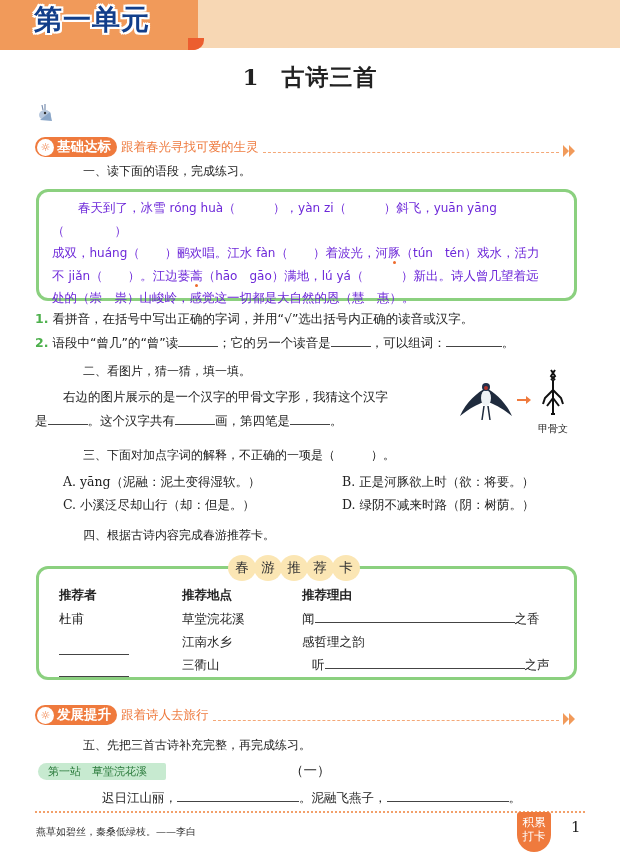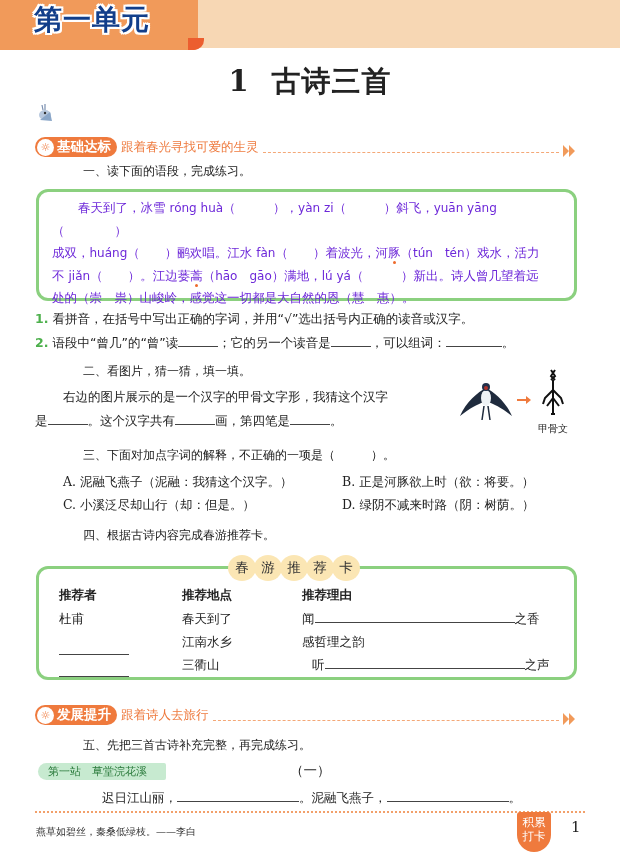--- a/index.html
+++ b/index.html
@@ -8,21 +8,21 @@
   .serif { font-family: "DejaVu Serif", "Liberation Serif", serif; }
 
   
   .header-band { position: absolute; left: 0; top: 0; width: 620px; height: 48px; background: #f7d7b4; }
   .header-wave { position: absolute; left: 190px; top: 36px; width: 430px; height: 16px; }
   .unit-tab { position: absolute; left: 0; top: 0; width: 198px; height: 50px; background: #f19a5a; border-bottom-right-radius: 4px; }
   .unit-tab-curl { position: absolute; left: 188px; top: 38px; width: 16px; height: 12px; background: #ec5e2f; border-radius: 0 0 10px 0; }
   .unit-title { position: absolute; left: 34px; top: 1px; font-size: 28px; font-weight: bold; color: #123e8a; letter-spacing: 1px;
     text-shadow: -2px -2px 0 #fff, 2px -2px 0 #fff, -2px 2px 0 #fff, 2px 2px 0 #fff, 0 2px 0 #fff, 0 -2px 0 #fff, 2px 0 0 #fff, -2px 0 0 #fff; }
 
-  .lesson-title { position: absolute; left: 0; width: 620px; top: 62px; text-align: center; font-size: 29px; font-weight: bold; letter-spacing: 1px; }
+  .lesson-title { position: absolute; left: 0; width: 620px; top: 62px; text-align: center; font-size: 23px; font-weight: bold; letter-spacing: 1px; }
   .lesson-title .num { margin-right: 22px; }
 
   .theme-line { position: absolute; left: 36px; top: 102px; font-size: 11.5px; color: #e8783a; display: flex; align-items: center; gap: 2px; }
   .mascot { width: 22px; height: 22px; }
 
   .section-bar { position: absolute; left: 35px; height: 22px; width: 542px; display: flex; align-items: center; }
   .section-pill { display: flex; align-items: center; height: 20px; background: #ef7a3d; border-radius: 10px; padding: 0 6px 0 2px; color: #fff; font-size: 13.5px; font-weight: bold; }
   .bulb { width: 17px; height: 17px; border-radius: 50%; background: #fff; margin-right: 3px; display: flex; align-items: center; justify-content: center; color: #ef7a3d; font-size: 11px; font-weight: bold; }
   .section-sub { color: #ee7a3e; font-size: 12.5px; margin-left: 4px; white-space: nowrap; }
   .section-dash { flex: 1; border-bottom: 1px dashed #f4a877; margin: 10px 4px 0 4px; }
@@ -126,40 +126,40 @@
 </svg>
 <svg style="position:absolute; left:517px; top:396px;" width="14" height="8" viewBox="0 0 14 8">
     <path d="M0 3 H9 V0 L14 4 L9 8 V5 H0 Z" fill="#ef7a3d"></path>
   </svg>
 <svg style="position:absolute; left:540px; top:368px;" width="26" height="52" viewBox="0 0 26 52">
   <path d="M11 2 L15 8 L11 12 M15 2 L11 8 L15 12 M13 12 V46 M13 22 L5 30 L3 36 M13 22 L21 30 L23 36 M13 30 L7 38 M13 30 L19 38 M11 46 L15 46" stroke="#111" stroke-width="2" fill="none"></path>
 </svg>
 <div class="sub-q serif" style="top:422px; left:538px; font-size:10px;">甲骨文</div>
 
 <div class="q-head" style="top:447px;">三、下面对加点字词的解释，不正确的一项是（　　　）。</div>
-<div class="opt serif" style="left:63px; top:474px;"><span>A.</span> <span>泥融飞燕子（泥融：我猜这个汉字。）</span></div>
+<div class="opt serif" style="left:63px; top:474px;"><span>A.</span> <span>yāng（泥融：泥土变得湿软。）</span></div>
 <div class="opt serif" style="left:342px; top:474px;"><span>B.</span> <span>正是河豚欲上时（欲：将要。）</span></div>
 <div class="opt serif" style="left:63px; top:497px;"><span>C.</span> <span>小溪泛尽却山行（却：但是。）</span></div>
 <div class="opt serif" style="left:342px; top:497px;"><span>D.</span> <span>绿阴不减来时路（阴：树荫。）</span></div>
 
 <div class="q-head" style="top:527px;">四、根据古诗内容完成春游推荐卡。</div>
 <div class="card-box"></div>
 <div class="card-title serif">
   <span>春</span>
   <span>游</span>
   <span>推</span>
   <span>荐</span>
   <span>卡</span>
 </div>
 <div class="ct h serif" style="left:59px; top:587px;">推荐者</div>
 <div class="ct h serif" style="left:182px; top:587px;">推荐地点</div>
 <div class="ct h serif" style="left:302px; top:587px;">推荐理由</div>
 
 <div class="ct serif" style="left:59px; top:611px;">杜甫</div>
-<div class="ct serif" style="left:182px; top:611px;">春天到了</div>
+<div class="ct serif" style="left:182px; top:611px;">草堂浣花溪</div>
 <div class="ct serif" style="left:302px; top:611px;"><span>闻</span><span class="uline" style="width:200px;"></span><span>之香</span></div>
 
 <div class="uline" style="position:absolute; left:59px; top:643px; width:70px;"></div>
 <div class="ct serif" style="left:182px; top:634px;">江南水乡</div>
 <div class="ct serif" style="left:302px; top:634px;">感哲理之韵</div>
 
 <div class="uline" style="position:absolute; left:59px; top:665px; width:70px;"></div>
 <div class="ct serif" style="left:182px; top:657px;">三衢山</div>
 <div class="ct serif" style="left:312px; top:657px;"><span>听</span><span class="uline" style="width:200px;"></span><span>之声</span></div>
 

